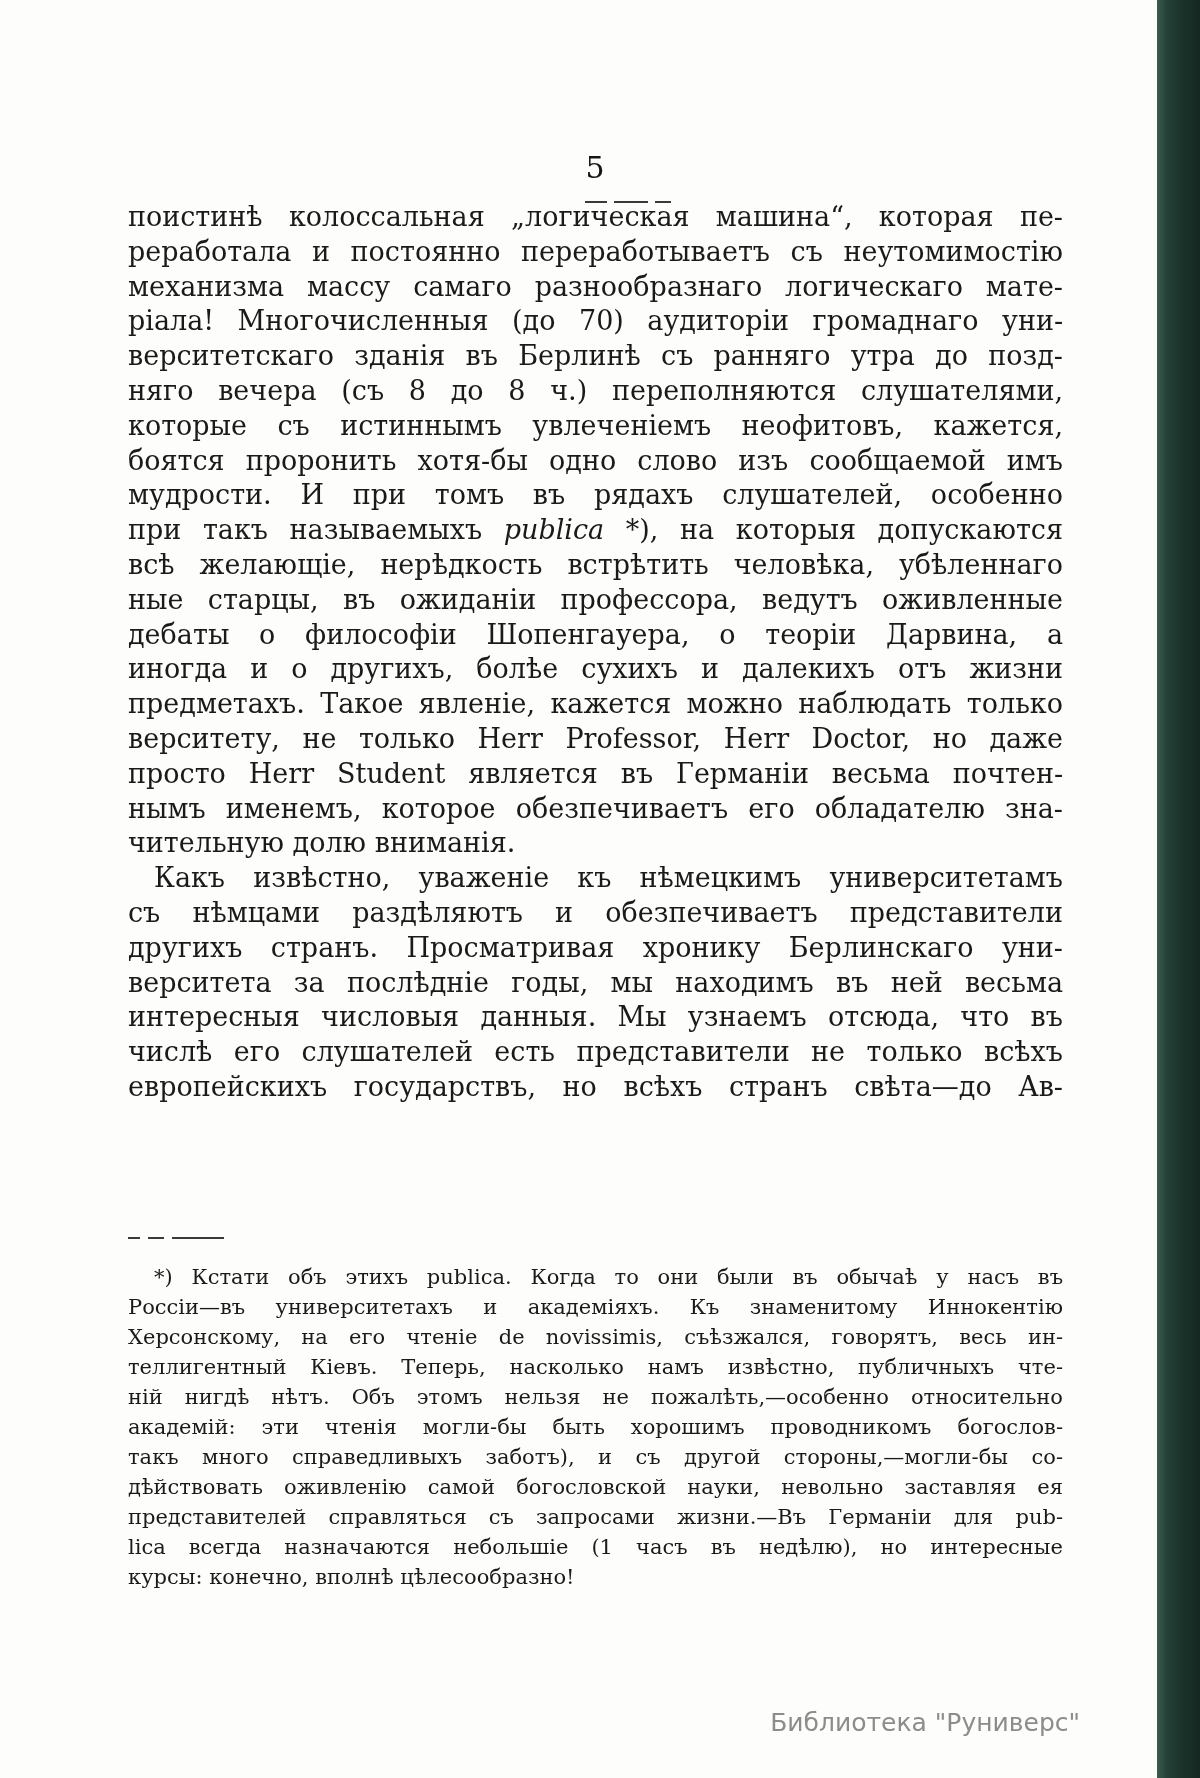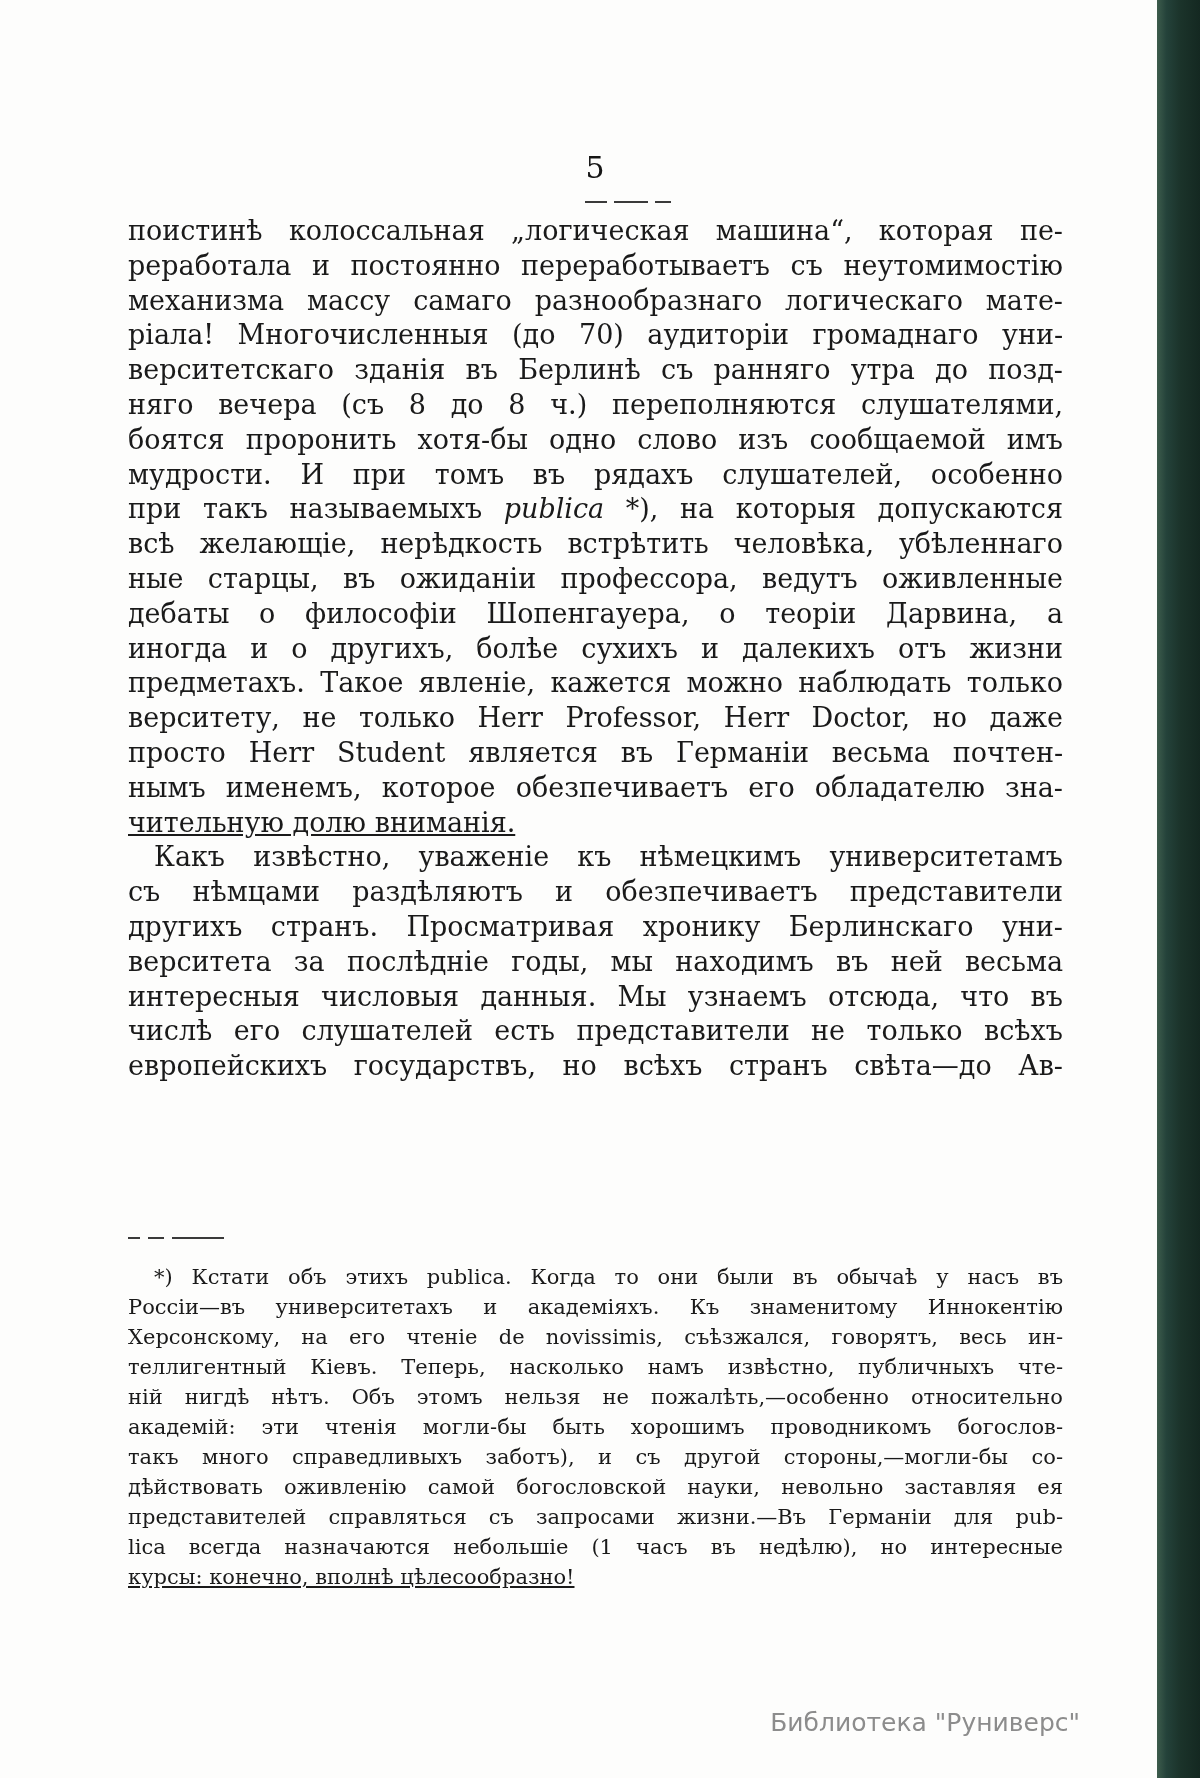--- a/index.html
+++ b/index.html
@@ -16,37 +16,37 @@
   }
   .page-number-rule {
     position:absolute; top:200px; left:585px; width:86px; height:3px;
     display:flex; align-items:center; gap:7px;
   }
   .page-number-rule span { height:2px; background:#3a3a3a; display:block; }
   .page-number-rule .s1 { width:22px; }
   .page-number-rule .s2 { width:34px; }
   .page-number-rule .s3 { width:16px; }
   .main-text {
-    position:absolute; top:214px; left:128px; width:935px;
+    position:absolute; top:200px; left:128px; width:935px;
     font-size:27px; line-height:34.8px;
   }
   .footnote-separator {
     position:absolute; top:1236px; left:128px; width:100px; height:3px;
     display:flex; align-items:center; gap:8px;
   }
   .footnote-separator span { height:2px; background:#3a3a3a; display:block; }
   .footnote-separator .s1 { width:12px; }
   .footnote-separator .s2 { width:16px; }
   .footnote-separator .s3 { width:52px; }
   .footnote-text {
     position:absolute; top:1262px; left:128px; width:935px;
     font-size:21px; line-height:30px;
   }
   .tline { text-align:justify; text-align-last:justify; white-space:normal; }
-  .tline.pend { text-align-last:left;text-decoration:underline; }
+  .tline.pend { text-align-last:left; }
   .tline.ind { text-indent:26px; }
   .tline i { font-style:italic; }
   .watermark {
     position:absolute; top:1708px; left:0; width:1080px;
     text-align:right; font-size:25px; color:#8c8c8c;
     font-family:"DejaVu Sans","Liberation Sans",sans-serif;
   }
   .page-edge {
     position:absolute; top:0; right:0; width:43px; height:1778px;
     background:linear-gradient(90deg,#3d5c4c 0%,#24423a 22%,#1b332a 55%,#142821 100%);
@@ -62,20 +62,21 @@
     <span class="s3"></span>
 </div>
 
 <div class="main-text">
     <div class="tline">поистинѣ колоссальная „логическая машина“, которая пе-</div>
     <div class="tline">реработала и постоянно переработываетъ съ неутомимостію</div>
     <div class="tline">механизма массу самаго разнообразнаго логическаго мате-</div>
     <div class="tline">ріала! Многочисленныя (до 70) аудиторіи громаднаго уни-</div>
     <div class="tline">верситетскаго зданія въ Берлинѣ съ ранняго утра до позд-</div>
     <div class="tline">няго вечера (съ 8 до 8 ч.) переполняются слушателями,</div>
+    <div class="tline">которые съ истиннымъ увлеченіемъ неофитовъ, кажется,</div>
     <div class="tline">боятся проронить хотя-бы одно слово изъ сообщаемой имъ</div>
     <div class="tline">мудрости. И при томъ въ рядахъ слушателей, особенно</div>
     <div class="tline">при такъ называемыхъ <i>publica</i> *), на которыя допускаются</div>
     <div class="tline">всѣ желающіе, нерѣдкость встрѣтить человѣка, убѣленнаго</div>
     <div class="tline">ные старцы, въ ожиданіи профессора, ведутъ оживленные</div>
     <div class="tline">дебаты о философіи Шопенгауера, о теоріи Дарвина, а</div>
     <div class="tline">иногда и о другихъ, болѣе сухихъ и далекихъ отъ жизни</div>
     <div class="tline">предметахъ. Такое явленіе, кажется можно наблюдать только</div>
     <div class="tline">верситету, не только Herr Professor, Herr Doctor, но даже</div>
     <div class="tline">просто Herr Student является въ Германіи весьма почтен-</div>

